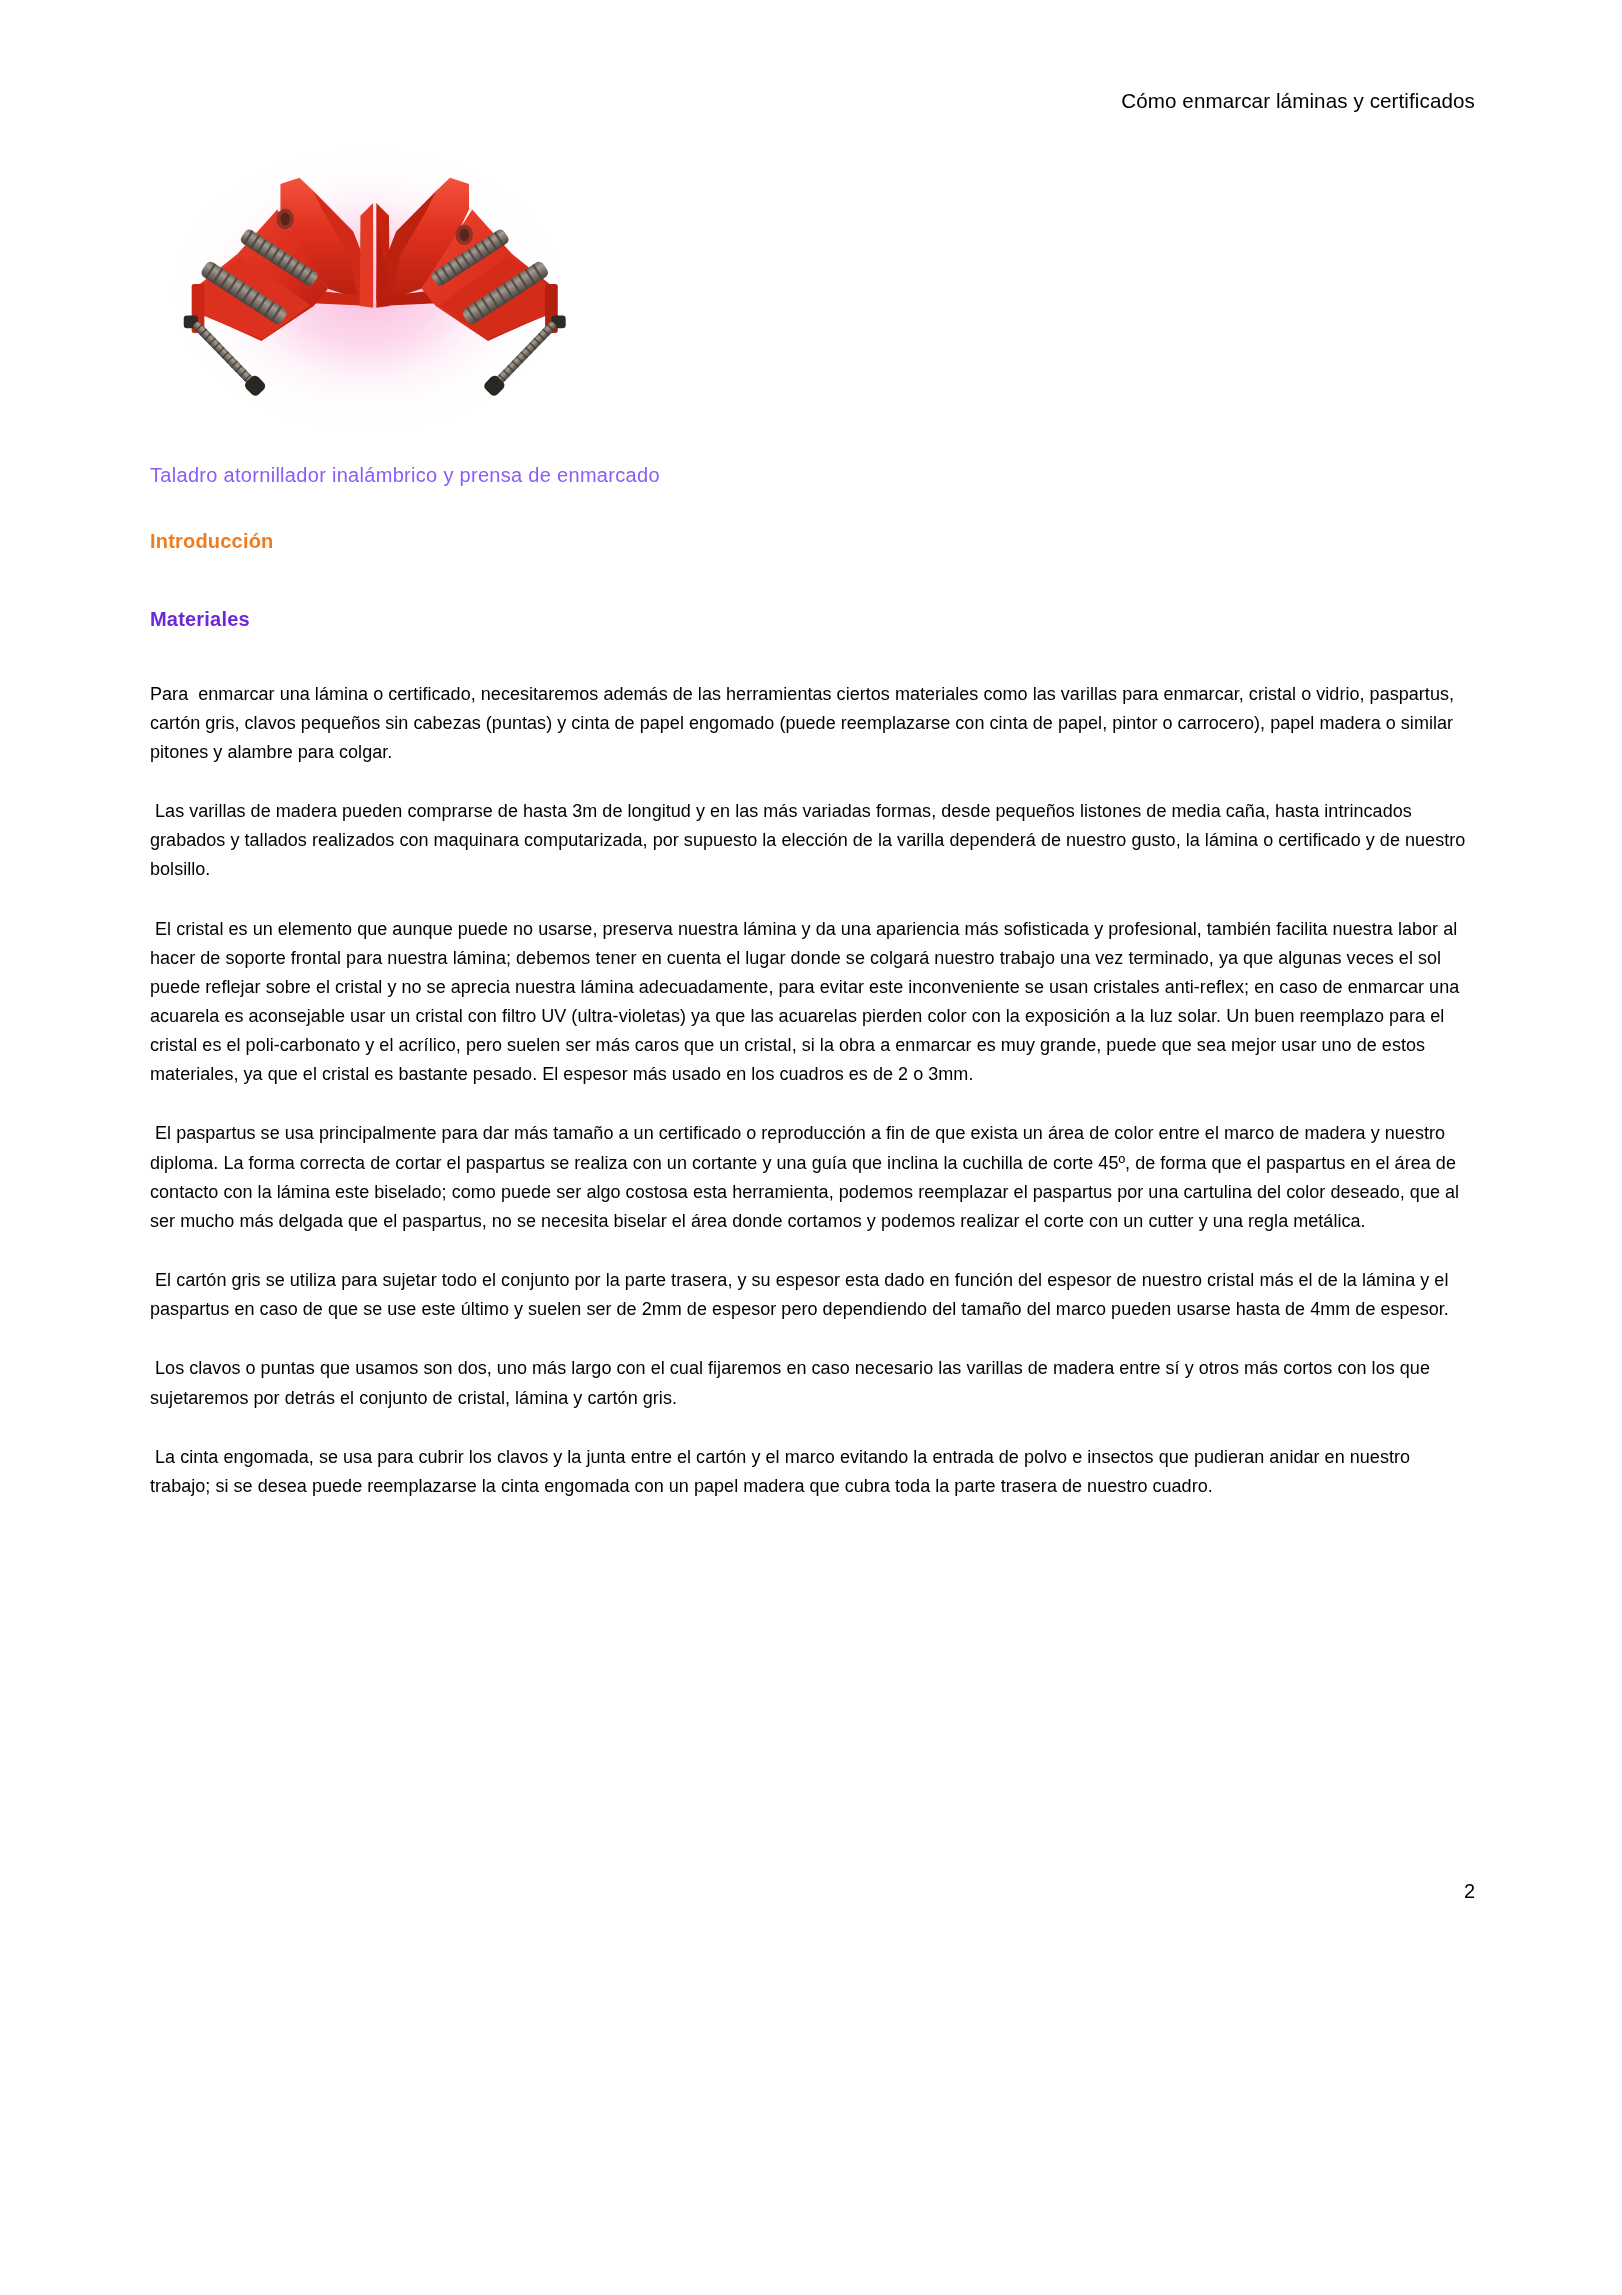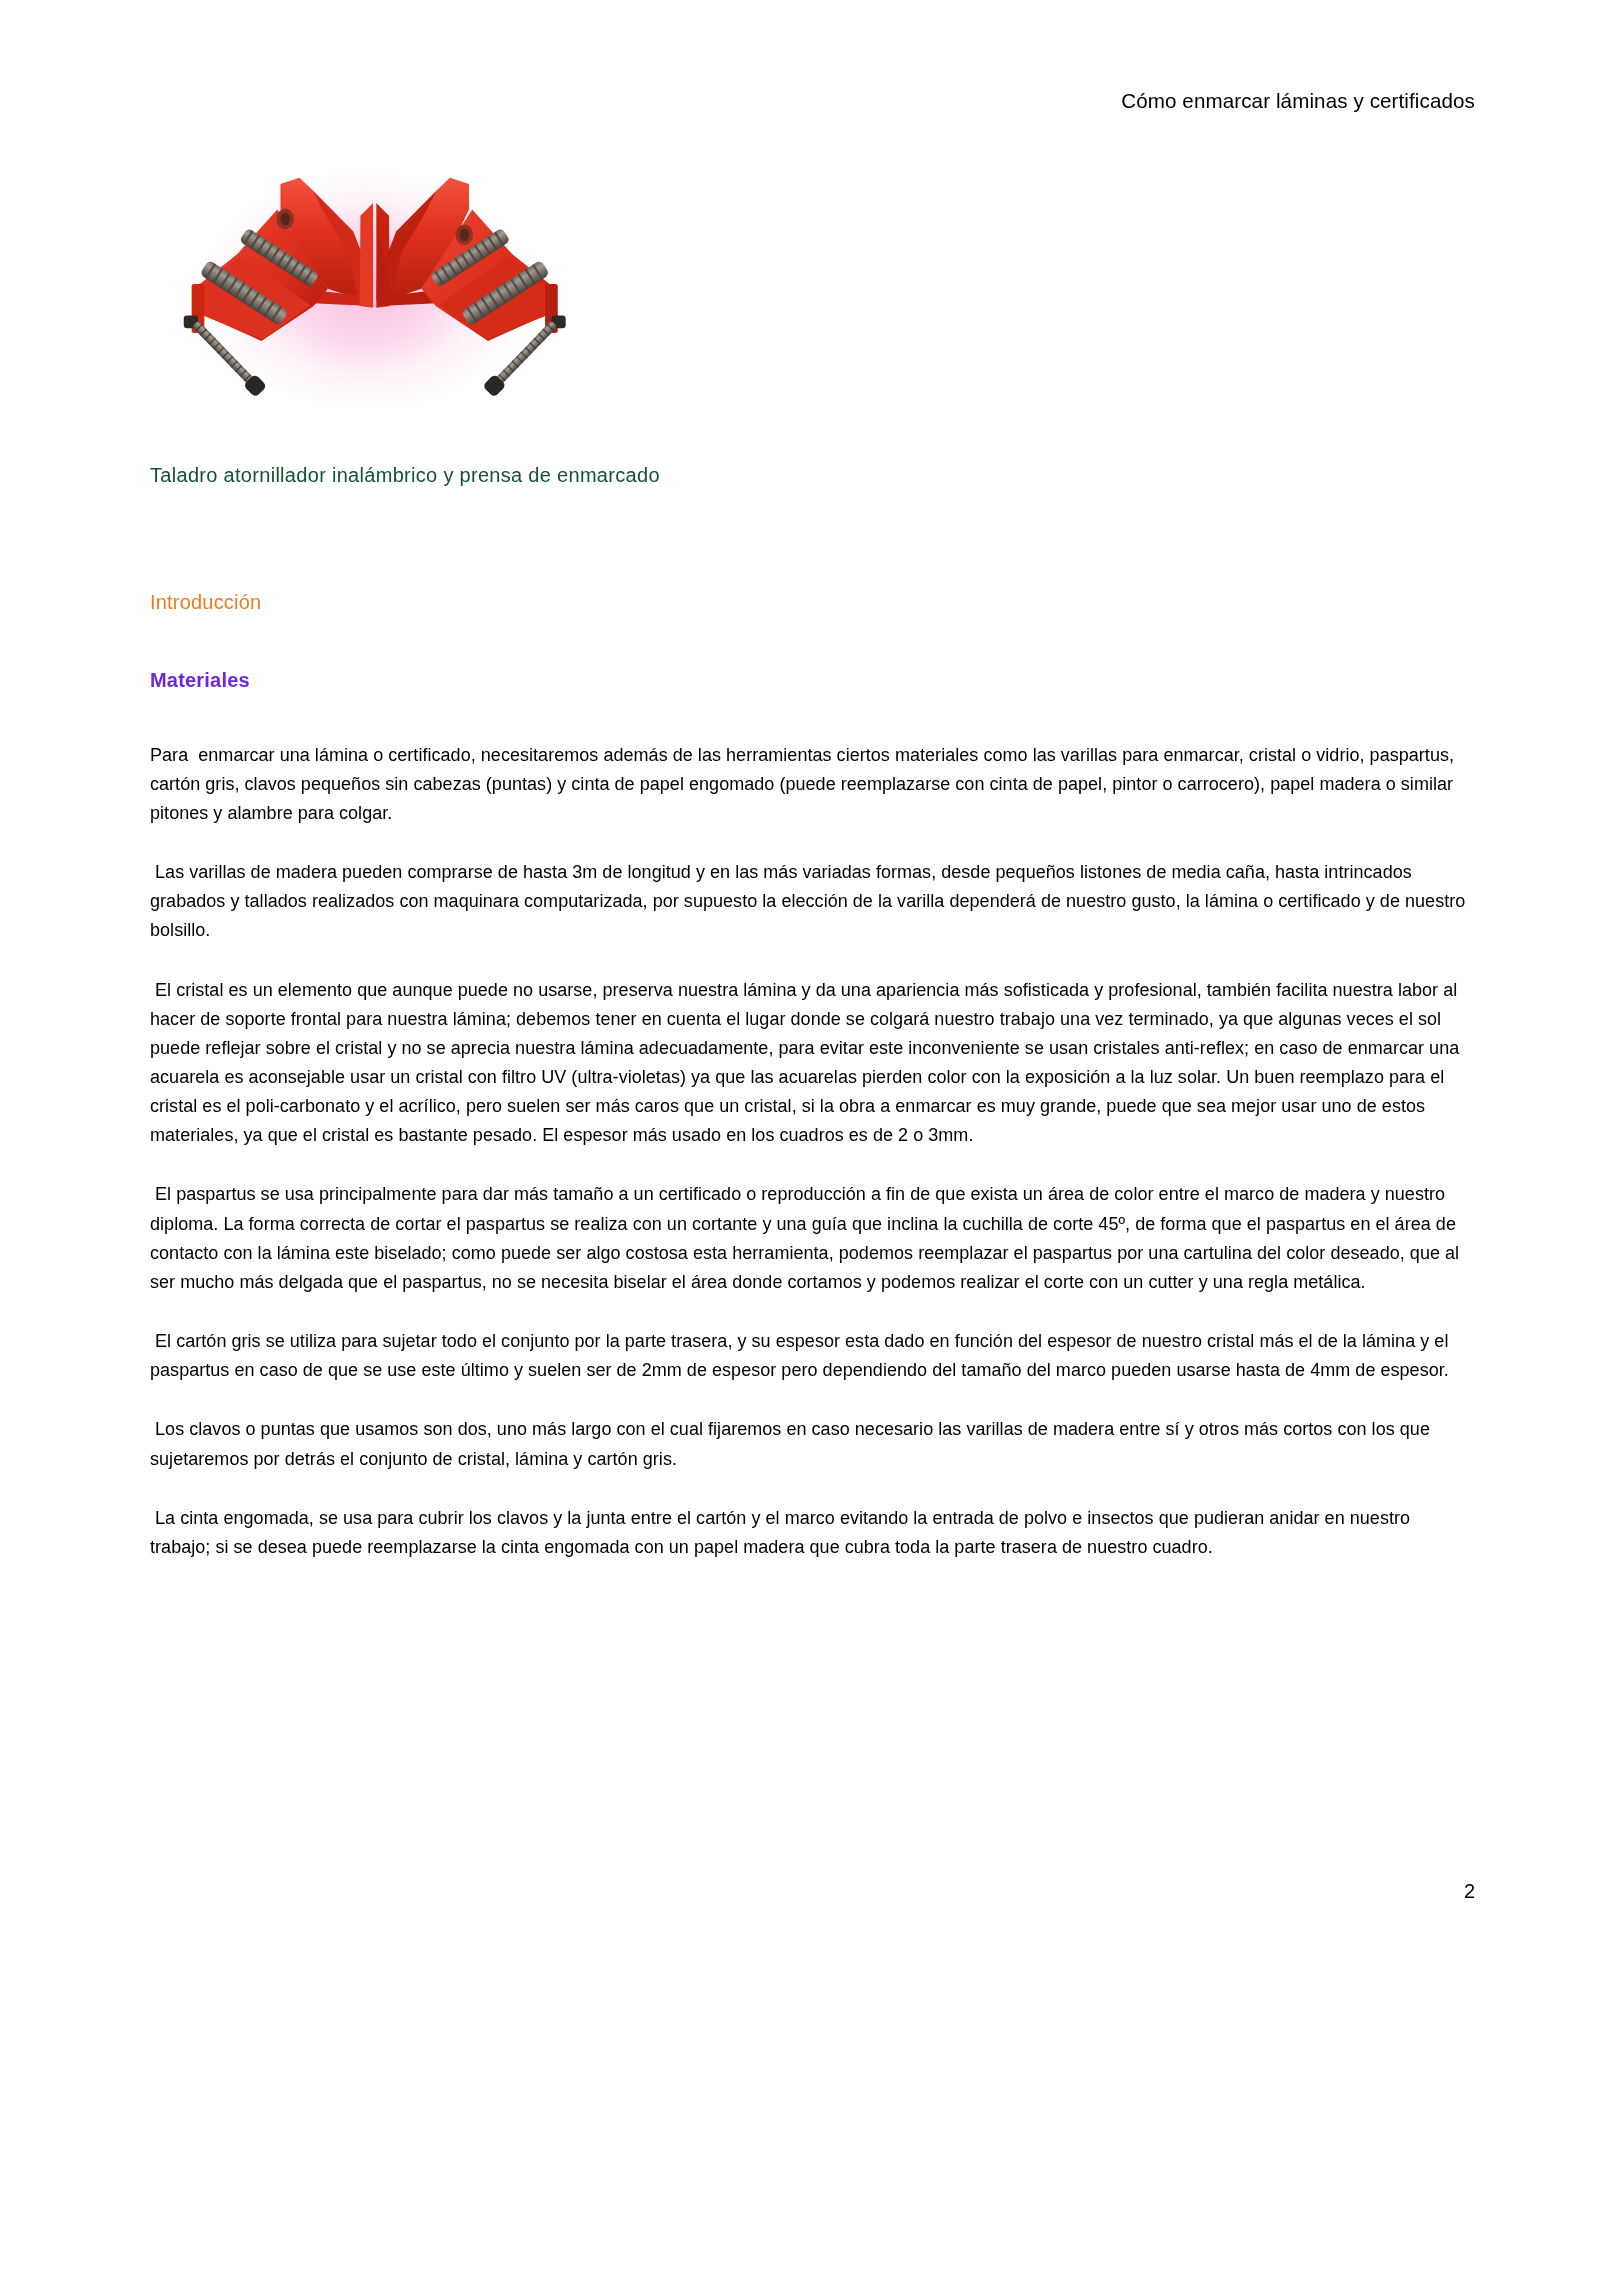--- a/index.html
+++ b/index.html
@@ -66,29 +66,29 @@
     width: 444px;
     height: 313px;
   }
 
   
   .caption {
     margin-top: 20.6px;
     font-size: 20px;
     line-height: 1.45;
     letter-spacing: 0.3px;
-    color: #14532d;
+    color: #8b5cf6;
   }
 
   
   h2.section-heading {
     font-size: 20px;
-    font-weight: normal;
+    font-weight: bold;
     color: #F07C1E;
-    margin: 99px 0 0 0;
+    margin: 38px 0 0 0;
     letter-spacing: 0.2px;
     line-height: 1.3;
   }
   h3.sub-heading {
     font-size: 20px;
     font-weight: bold;
     color: #6d28d9;
     margin: 52px 0 0 0;
     letter-spacing: 0.2px;
     line-height: 1.3;

